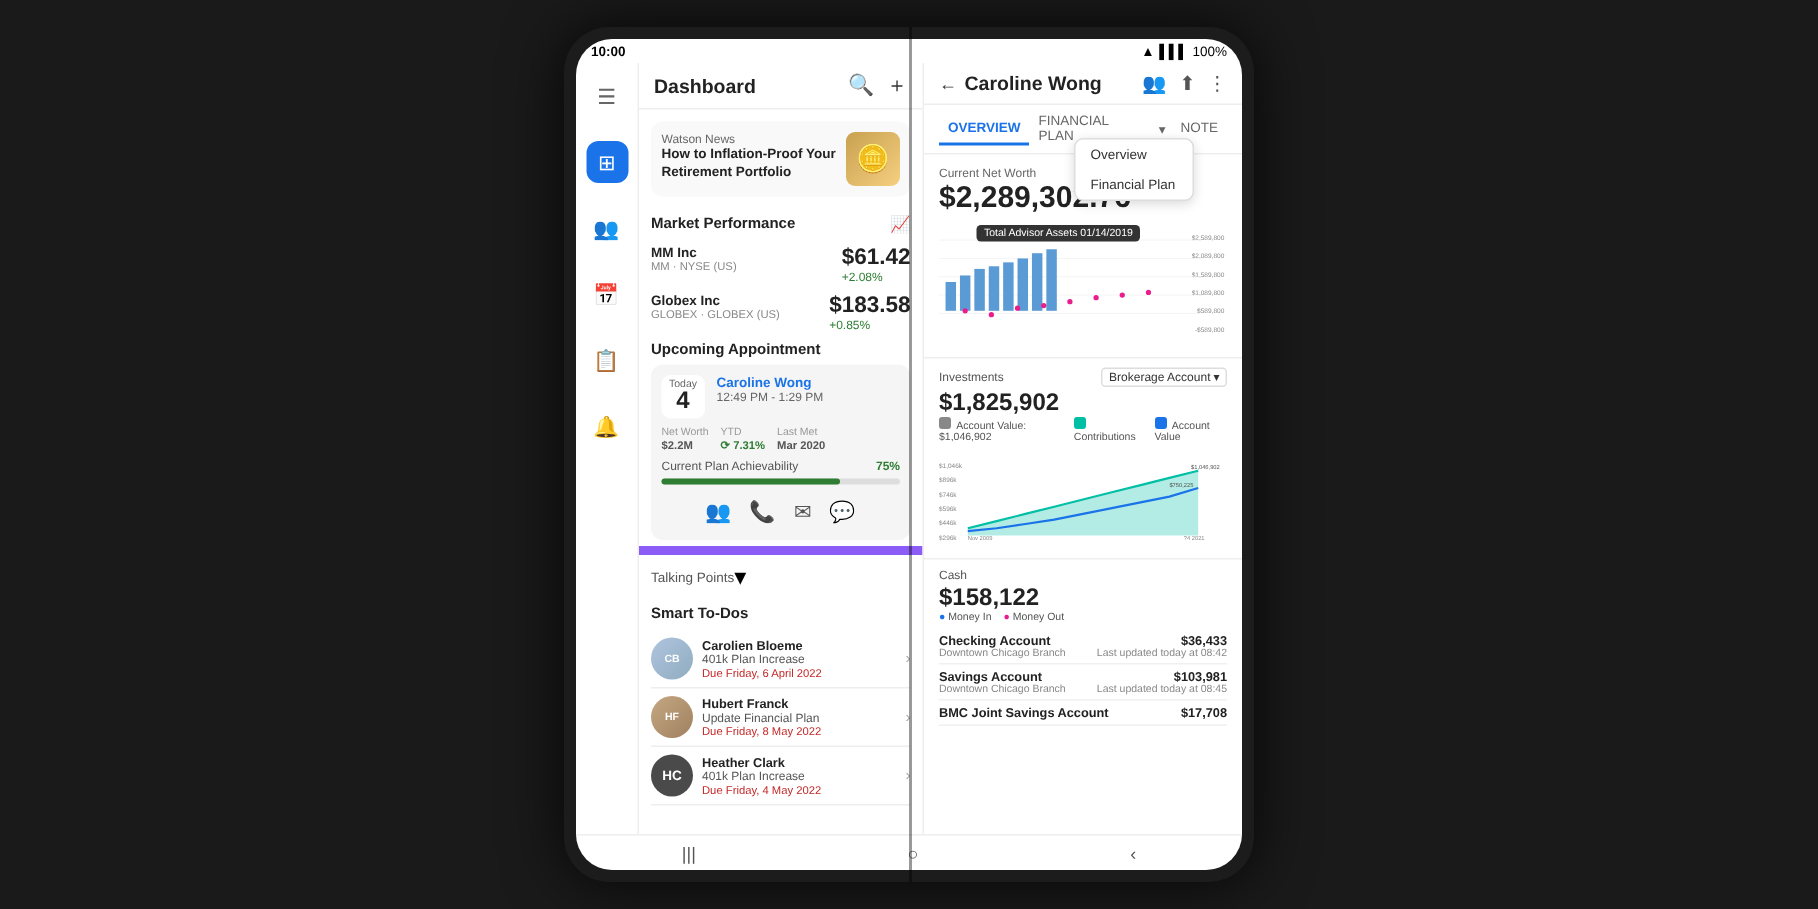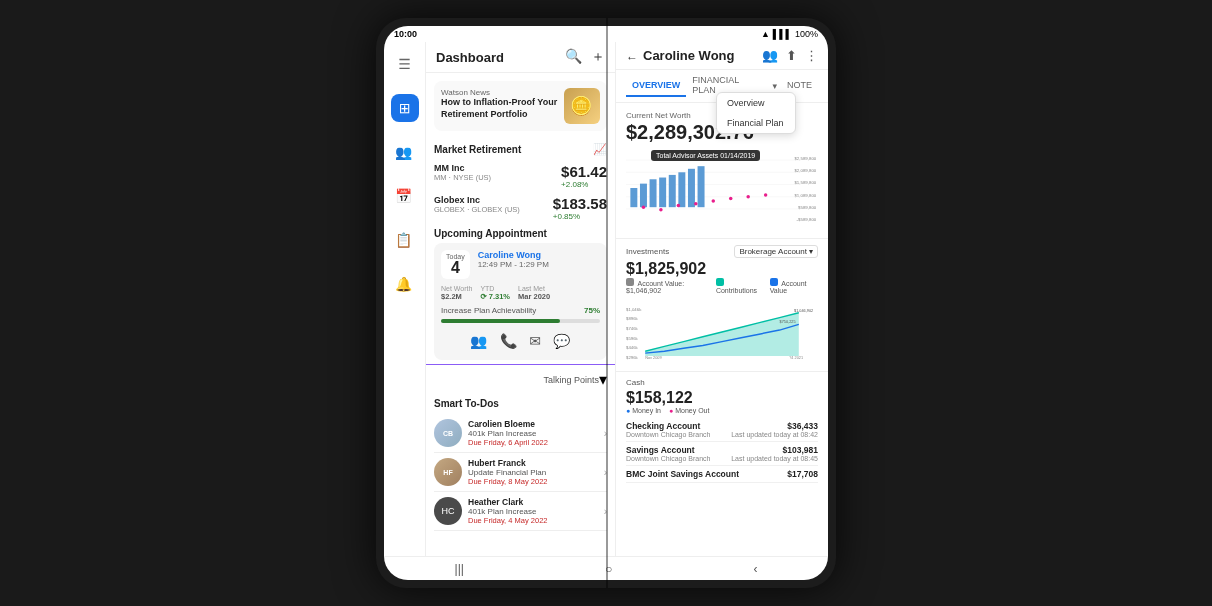--- a/index.html
+++ b/index.html
@@ -191,23 +191,23 @@
     .appt-actions {
       display: flex;
       gap: 12px;
       justify-content: center;
       padding: 4px 0;
     }
     .appt-action-icon { font-size: 14px; color: #555; cursor: pointer; }
     .talking-points {
       display: flex;
       align-items: center;
-      justify-content: flex-end;
+      justify-content: flex-start;
       padding: 5px 8px;
-      border-top: 1px solid #8b5cf6;
+      border-top: 6px solid #8b5cf6;
       margin: 0 0 4px 0;
     }
     .talking-label { font-size: 9px; color: #555; }
     
     .todos-section { padding: 0 8px; }
     .todos-title { font-size: 10px; font-weight: 600; color: #222; margin-bottom: 5px; }
     .todo-item {
       display: flex;
       align-items: center;
       gap: 6px;
@@ -219,21 +219,21 @@
       width: 28px;
       height: 28px;
       border-radius: 50%;
       background: #ccc;
       flex-shrink: 0;
       overflow: hidden;
       display: flex;
       align-items: center;
       justify-content: center;
       font-size: 9px;
-      font-weight: normal;
+      font-weight: bold;
       color: #555;
     }
     .todo-avatar.hc { background: #4a4a4a; color: #fff; }
     .todo-info { flex: 1; }
     .todo-name { font-size: 8.5px; font-weight: 600; color: #222; }
     .todo-task { font-size: 8px; color: #555; }
     .todo-due { font-size: 7.5px; color: #c62828; }
     .todo-chevron { font-size: 10px; color: #aaa; }
     
     .right-panel {
@@ -472,21 +472,21 @@
 
         <div class="news-card">
           <div class="news-text">
             <div class="news-source">Watson News</div>
             <div class="news-title">How to Inflation-Proof Your Retirement Portfolio</div>
           </div>
           <div class="news-img">🪙</div>
         </div>
 
         <div class="section-header">
-          <span class="section-title">Market Retirement</span>
+          <span class="section-title">Market Performance</span>
           <span class="section-icon">📈</span>
         </div>
         <div class="market-row">
           <div>
             <div class="market-name">MM Inc</div>
             <div class="market-sub">MM · NYSE (US)</div>
           </div>
           <div>
             <div class="market-price">$61.42</div>
             <div class="market-change-pos">+2.08%</div>
@@ -524,21 +524,21 @@
               <div>
                 <div class="appt-stat-label">YTD</div>
                 <div class="appt-stat appt-stat-val appt-ytd">⟳ <span>7.31%</span></div>
               </div>
               <div>
                 <div class="appt-stat-label">Last Met</div>
                 <div class="appt-stat appt-stat-val">Mar 2020</div>
               </div>
             </div>
             <div class="plan-row">
-              <span class="plan-label">Increase Plan Achievability</span>
+              <span class="plan-label">Current Plan Achievability</span>
               <span class="plan-pct">75%</span>
             </div>
             <div class="plan-bar-bg">
               <div class="plan-bar-fill" style="width:75%"></div>
             </div>
             <div class="appt-actions">
               <span class="appt-action-icon">👥</span>
               <span class="appt-action-icon">📞</span>
               <span class="appt-action-icon">✉</span>
               <span class="appt-action-icon">💬</span>

